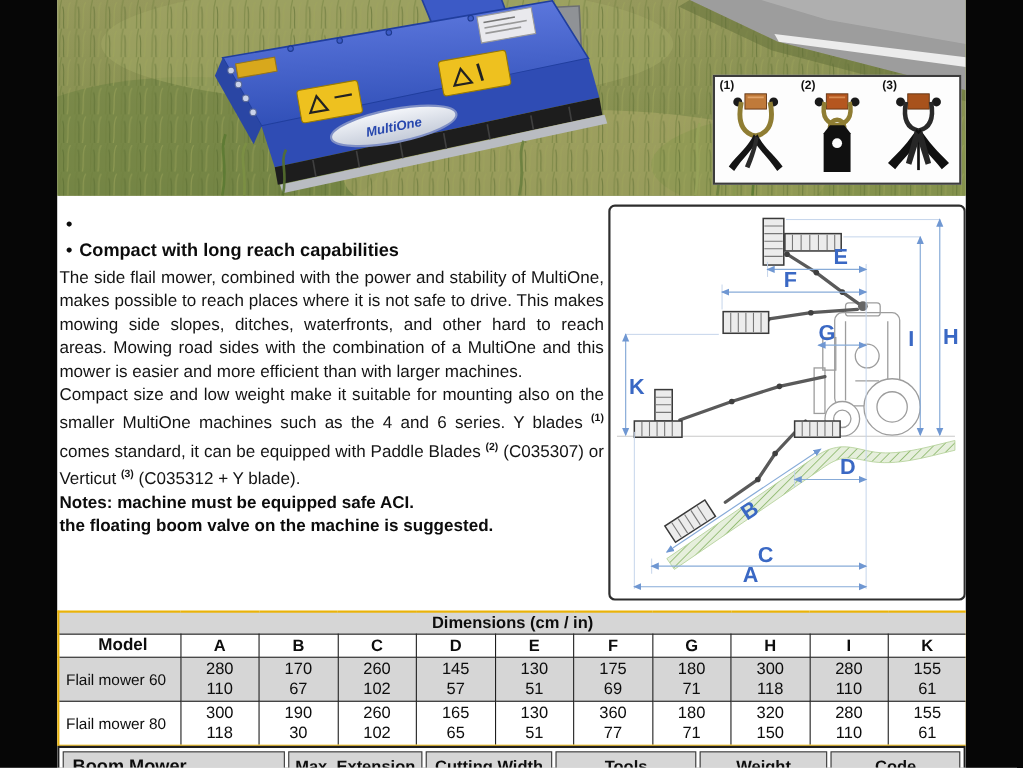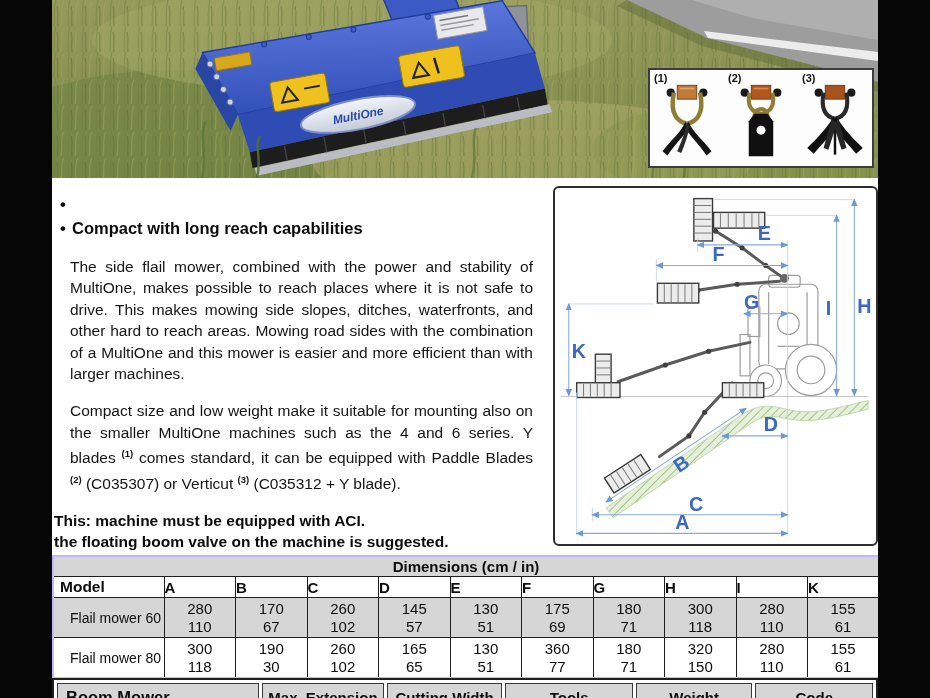--- a/index.html
+++ b/index.html
@@ -23,42 +23,42 @@
   
   .features{position:absolute;left:2px;top:186px;width:497px;}
   .features-header{
     width:312px;height:21px;line-height:21px;padding-left:6px;box-sizing:border-box;
     font-weight:bold;font-size:15px;letter-spacing:.2px;color:#0b0b0b;
     background:linear-gradient(90deg,#6d6d6d 0%,#8d8d8d 32%,#c3c3c3 66%,#ffffff 100%);
   }
   .bullets{margin:6px 0 2px 0;}
   .bullet{font-size:16.5px;font-weight:bold;line-height:24px;color:#0c0c0c;display:flex;}
   .bullet .dot{width:18px;text-align:center;flex:0 0 18px;}
-  .body-text{margin:16px;padding-right:2px;font-size:15.5px;line-height:21.4px;text-align:justify;color:#141414;}
+  .body-text{margin:0;padding-right:2px;font-size:15.5px;line-height:21.4px;text-align:justify;color:#141414;}
   .body-text sup{font-size:9.5px;font-weight:bold;vertical-align:6px;}
   .notes{margin:0;font-size:15.5px;line-height:21.4px;font-weight:bold;color:#0c0c0c;}
 
   
   .diagram{
     position:absolute;left:501px;top:186px;width:321px;height:356px;
     border:2px solid #2e2e2e;border-radius:6px;background:#fff;overflow:hidden;
   }
   .diagram svg{display:block;width:100%;height:100%;}
 
   
   table.dim-table{
     position:absolute;left:0;top:555px;width:826px;border-collapse:collapse;table-layout:fixed;
-    border:2px solid #c4b5fd;font-size:15px;color:#0d0d0d;
+    border:2px solid #eab308;font-size:15px;color:#0d0d0d;
   }
   .dim-table th,.dim-table td{border:1px solid #1f1f1f;padding:0;}
   .dim-table .t-title th{background:#d6d6d6;font-weight:bold;height:19px;text-align:center;}
-  .dim-table .t-cols th{height:20px;font-weight:bold;background:#fff;text-align:left;}
+  .dim-table .t-cols th{height:20px;font-weight:bold;background:#fff;text-align:center;}
   .dim-table .model-h{text-align:left;padding-left:6px;font-size:15.5px;}
   .dim-table tbody td{text-align:center;height:39px;line-height:18px;vertical-align:middle;}
-  .dim-table .model-cell{text-align:left;padding-left:16px;font-size:14px;}
+  .dim-table .model-cell{text-align:left;padding-left:6px;font-size:14px;}
   .dim-table .row-gray td{background:#d6d6d6;}
 
   
   table.boom-table{
     position:absolute;left:0;top:678px;width:826px;border:2px solid #1f1f1f;
     border-collapse:separate;border-spacing:3px;background:#fff;
   }
   .boom-table td{
     background:#d6d6d6;border:1px solid #3a3a3a;height:24px;text-align:center;
     font-weight:bold;font-size:15px;color:#0d0d0d;
@@ -216,21 +216,21 @@
       <div class="bullet">
         <span class="dot">•</span>
       </div>
       <div class="bullet">
         <span class="dot">•</span>
         <span>Compact with long reach capabilities</span>
       </div>
     </div>
     <p class="body-text">The side flail mower, combined with the power and stability of MultiOne, makes possible to reach places where it is not safe to drive. This makes mowing side slopes, ditches, waterfronts, and other hard to reach areas. Mowing road sides with the combination of a MultiOne and this mower is easier and more efficient than with larger machines.</p>
     <p class="body-text"><span>Compact size and low weight make it suitable for mounting also on the smaller MultiOne machines such as the 4 and 6 series. Y blades </span><sup>(1)</sup><span> comes standard, it can be equipped with Paddle Blades </span><sup>(2)</sup><span> (C035307) or Verticut </span><sup>(3)</sup><span> (C035312 + Y blade).</span></p>
-    <p class="notes">This: machine must be equipped with ACI.</p>
+    <p class="notes">Notes: machine must be equipped safe ACI.</p>
     <p class="notes">the floating boom valve on the machine is suggested.</p>
   </div>
 
   <div class="diagram">
     <svg viewBox="0 0 326 360">
       <defs>
         <marker id="arr" markerWidth="8" markerHeight="8" refX="6" refY="4" orient="auto-start-reverse">
           <path d="M0,1 L7,4 L0,7 Z" fill="#6f97d2"></path>
         </marker>
         <pattern id="grassHatch" width="6" height="6" patternUnits="userSpaceOnUse" patternTransform="rotate(45)">

